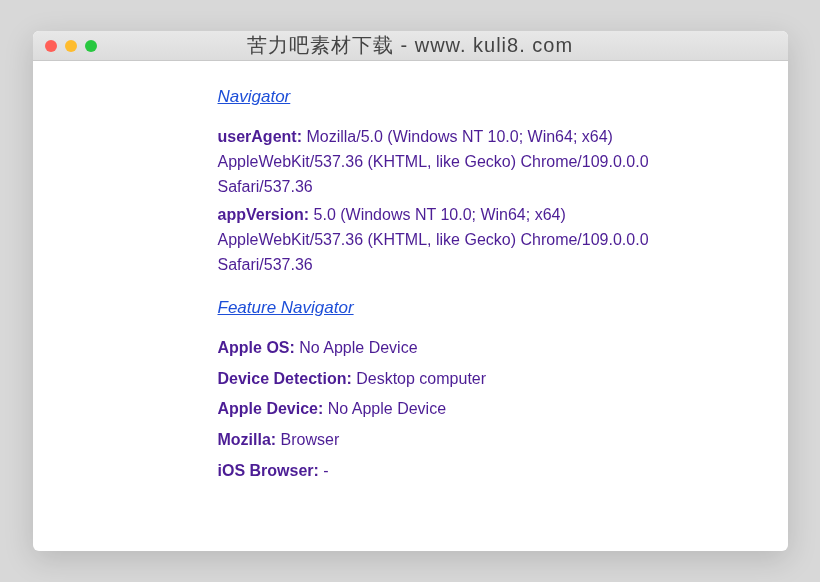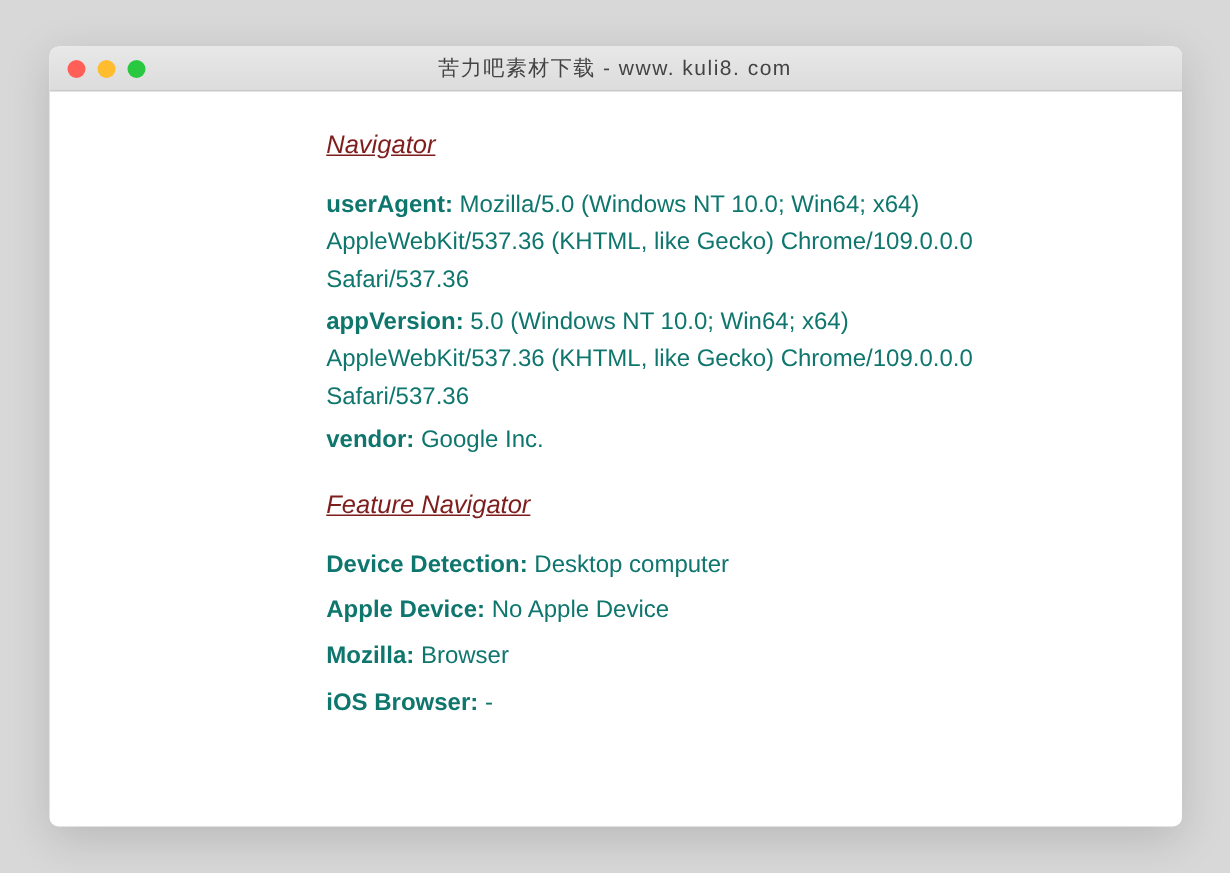--- a/index.html
+++ b/index.html
@@ -46,42 +46,42 @@
       border-radius: 50%;
     }
     .tl-close { background: #ff5f57; }
     .tl-min { background: #febc2e; }
     .tl-max { background: #28c840; }
     .titlebar-title {
       position: absolute;
       left: 0;
       right: 0;
       text-align: center;
-      font-size: 14px;
+      font-size: 20px;
       color: #444;
       letter-spacing: 1px;
       font-family: "Microsoft YaHei", sans-serif;
       pointer-events: none;
     }
     .content {
       flex: 1;
       padding: 26px 0 0 185px;
       overflow: hidden;
     }
     .section-header {
       font-style: italic;
       text-decoration: underline;
       font-size: 17px;
-      color: #7f1d1d;
+      color: #1d4ed8;
       margin-bottom: 18px;
       font-weight: 400;
     }
     .row {
       font-size: 16px;
-      color: #0f766e;
+      color: #4c1d95;
       line-height: 1.55;
       margin-bottom: 4px;
       max-width: 480px;
     }
     .row .label {
       font-weight: 700;
     }
     .section2 {
       margin-top: 20px;
     }
@@ -110,28 +110,28 @@
       <span class="label">userAgent: </span>
       <span>Mozilla/5.0 (Windows NT 10.0; Win64; x64) AppleWebKit/537.36 (KHTML, like Gecko) Chrome/109.0.0.0 Safari/537.36 </span>
     </div>
 
     <div class="row">
       <span class="label">appVersion: </span>
       <span>5.0 (Windows NT 10.0; Win64; x64) AppleWebKit/537.36 (KHTML, like Gecko) Chrome/109.0.0.0 Safari/537.36 </span>
     </div>
 
 
-    <div class="row">
-      <span class="label">vendor: </span>
-      <span>Google Inc. </span>
-    </div>
 
     <div class="section2">
       <div class="section-header">Feature Navigator </div>
 
+      <div class="row">
+        <span class="label">Apple OS: </span>
+        <span>No Apple Device </span>
+      </div>
 
       <div class="row">
         <span class="label">Device Detection: </span>
         <span>Desktop computer </span>
       </div>
 
       <div class="row">
         <span class="label">Apple Device: </span>
         <span>No Apple Device </span>
       </div>

